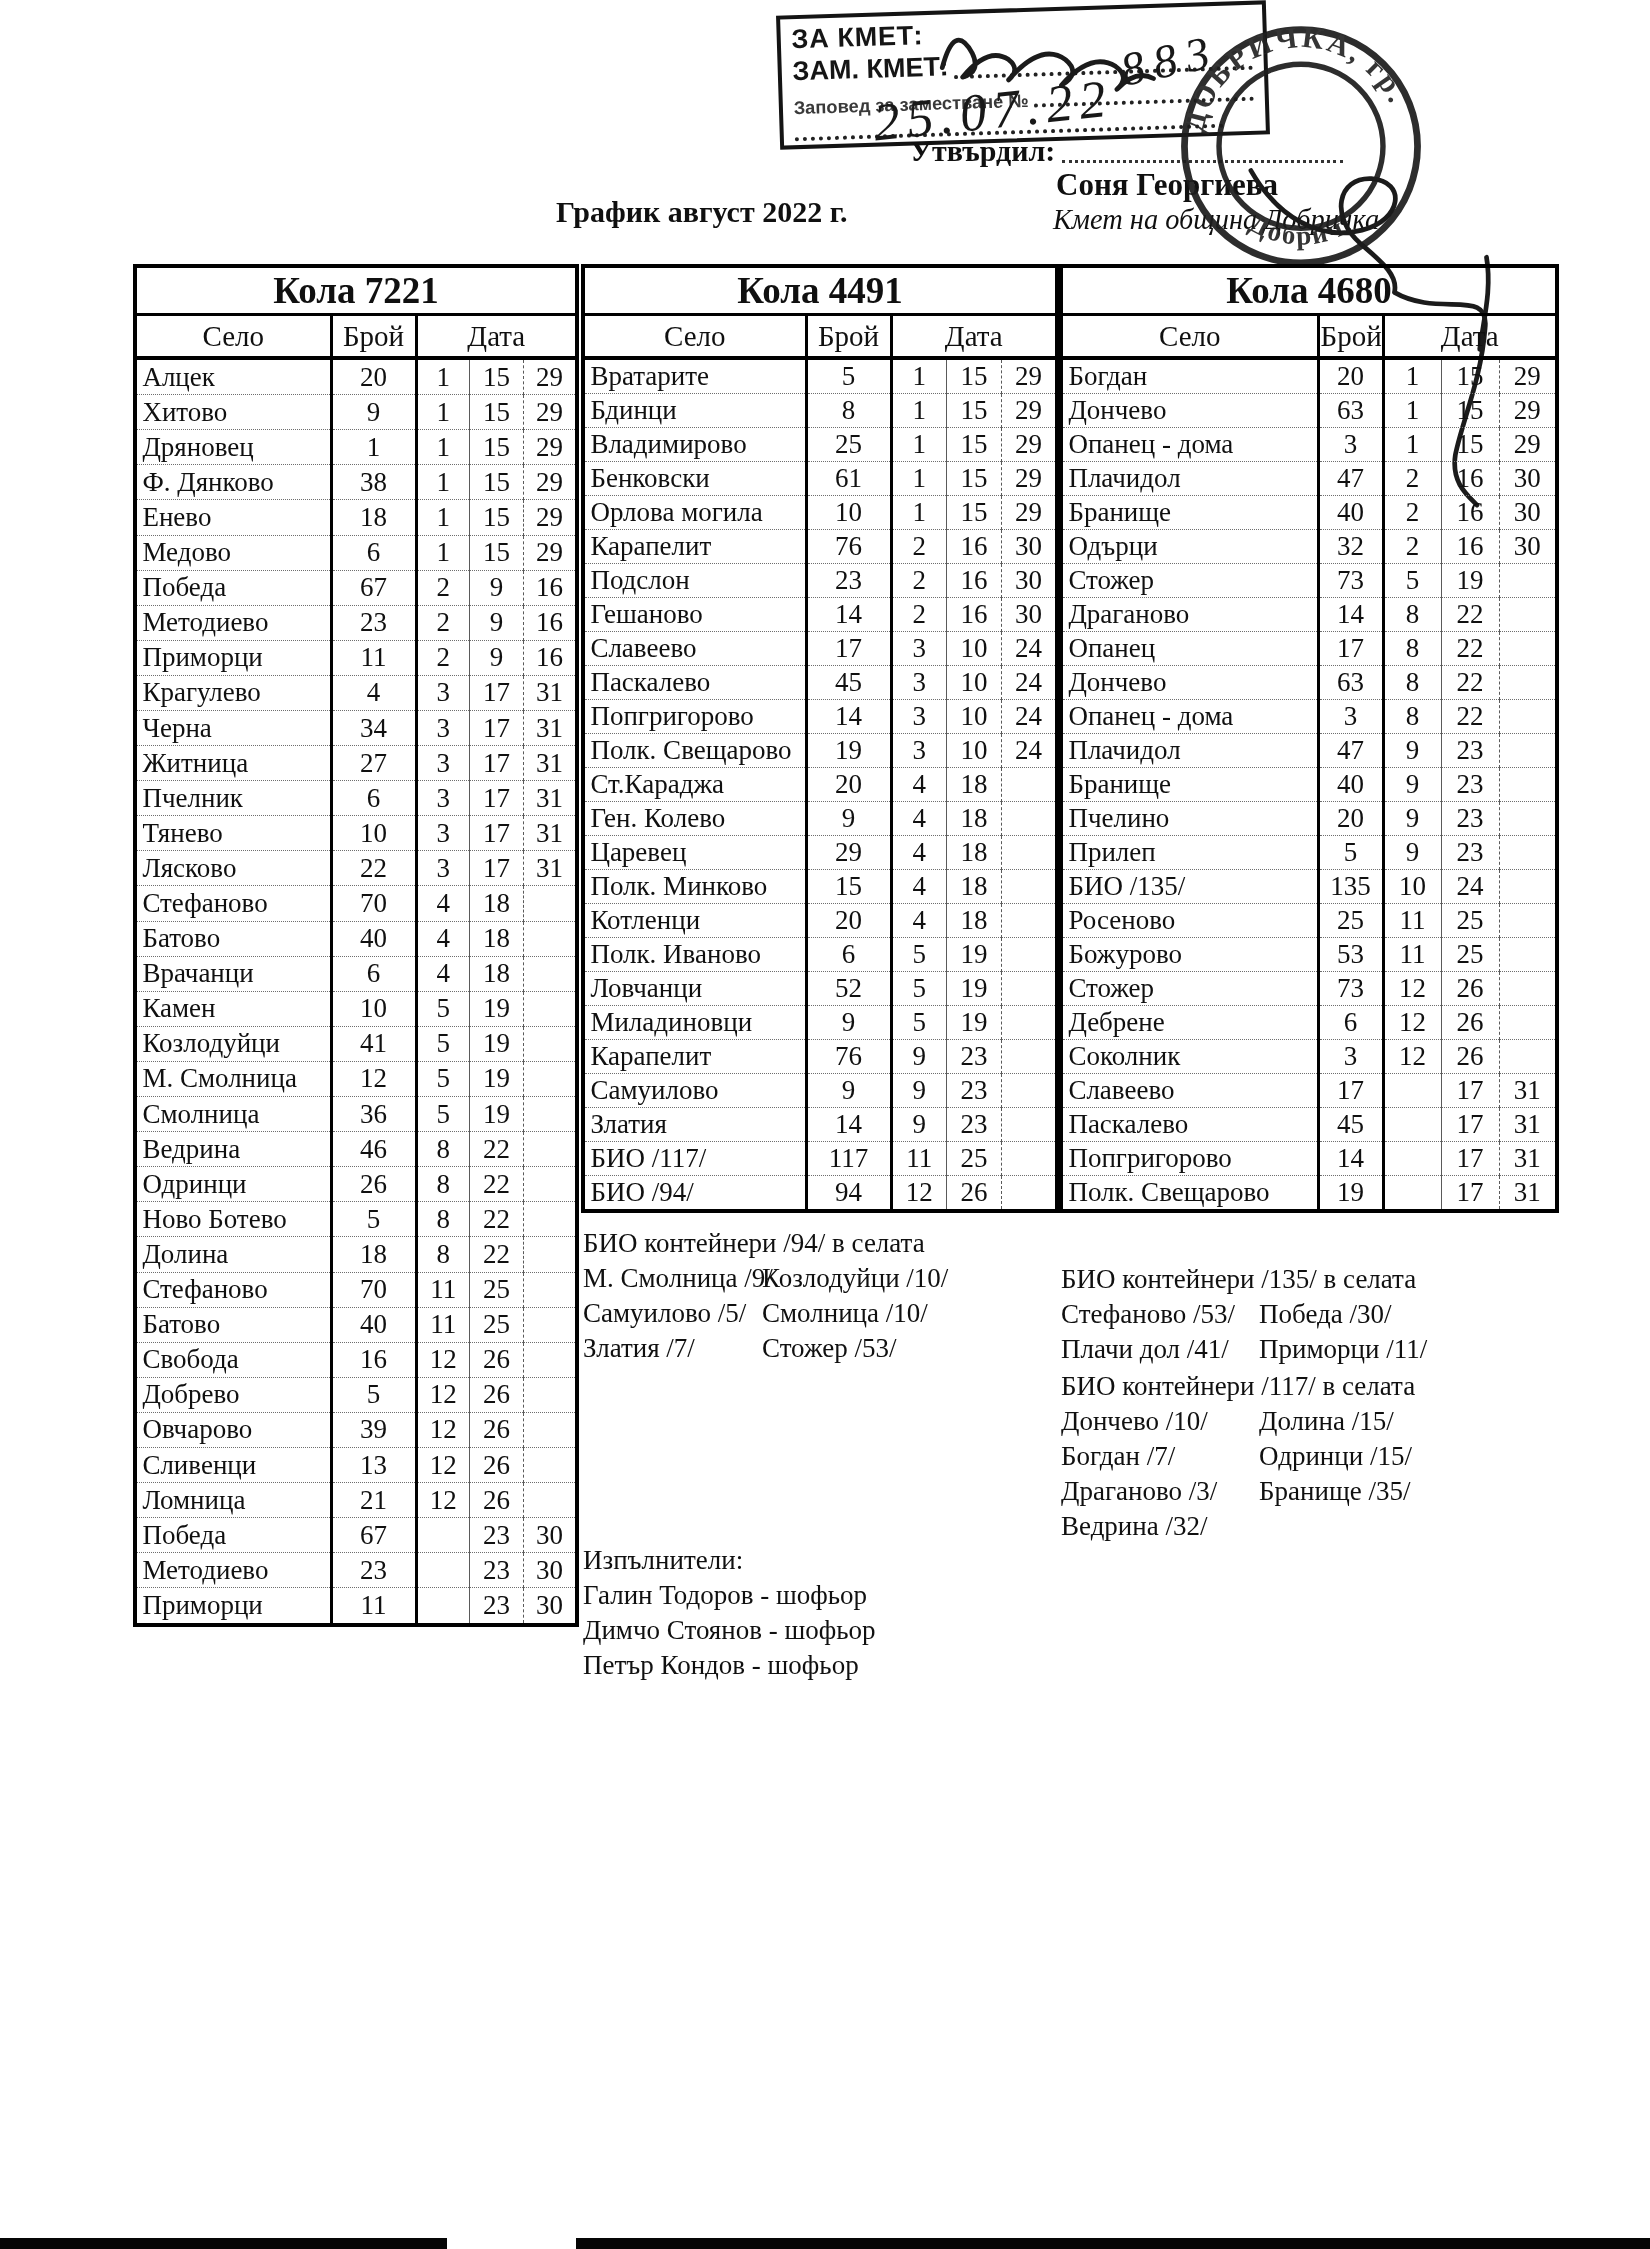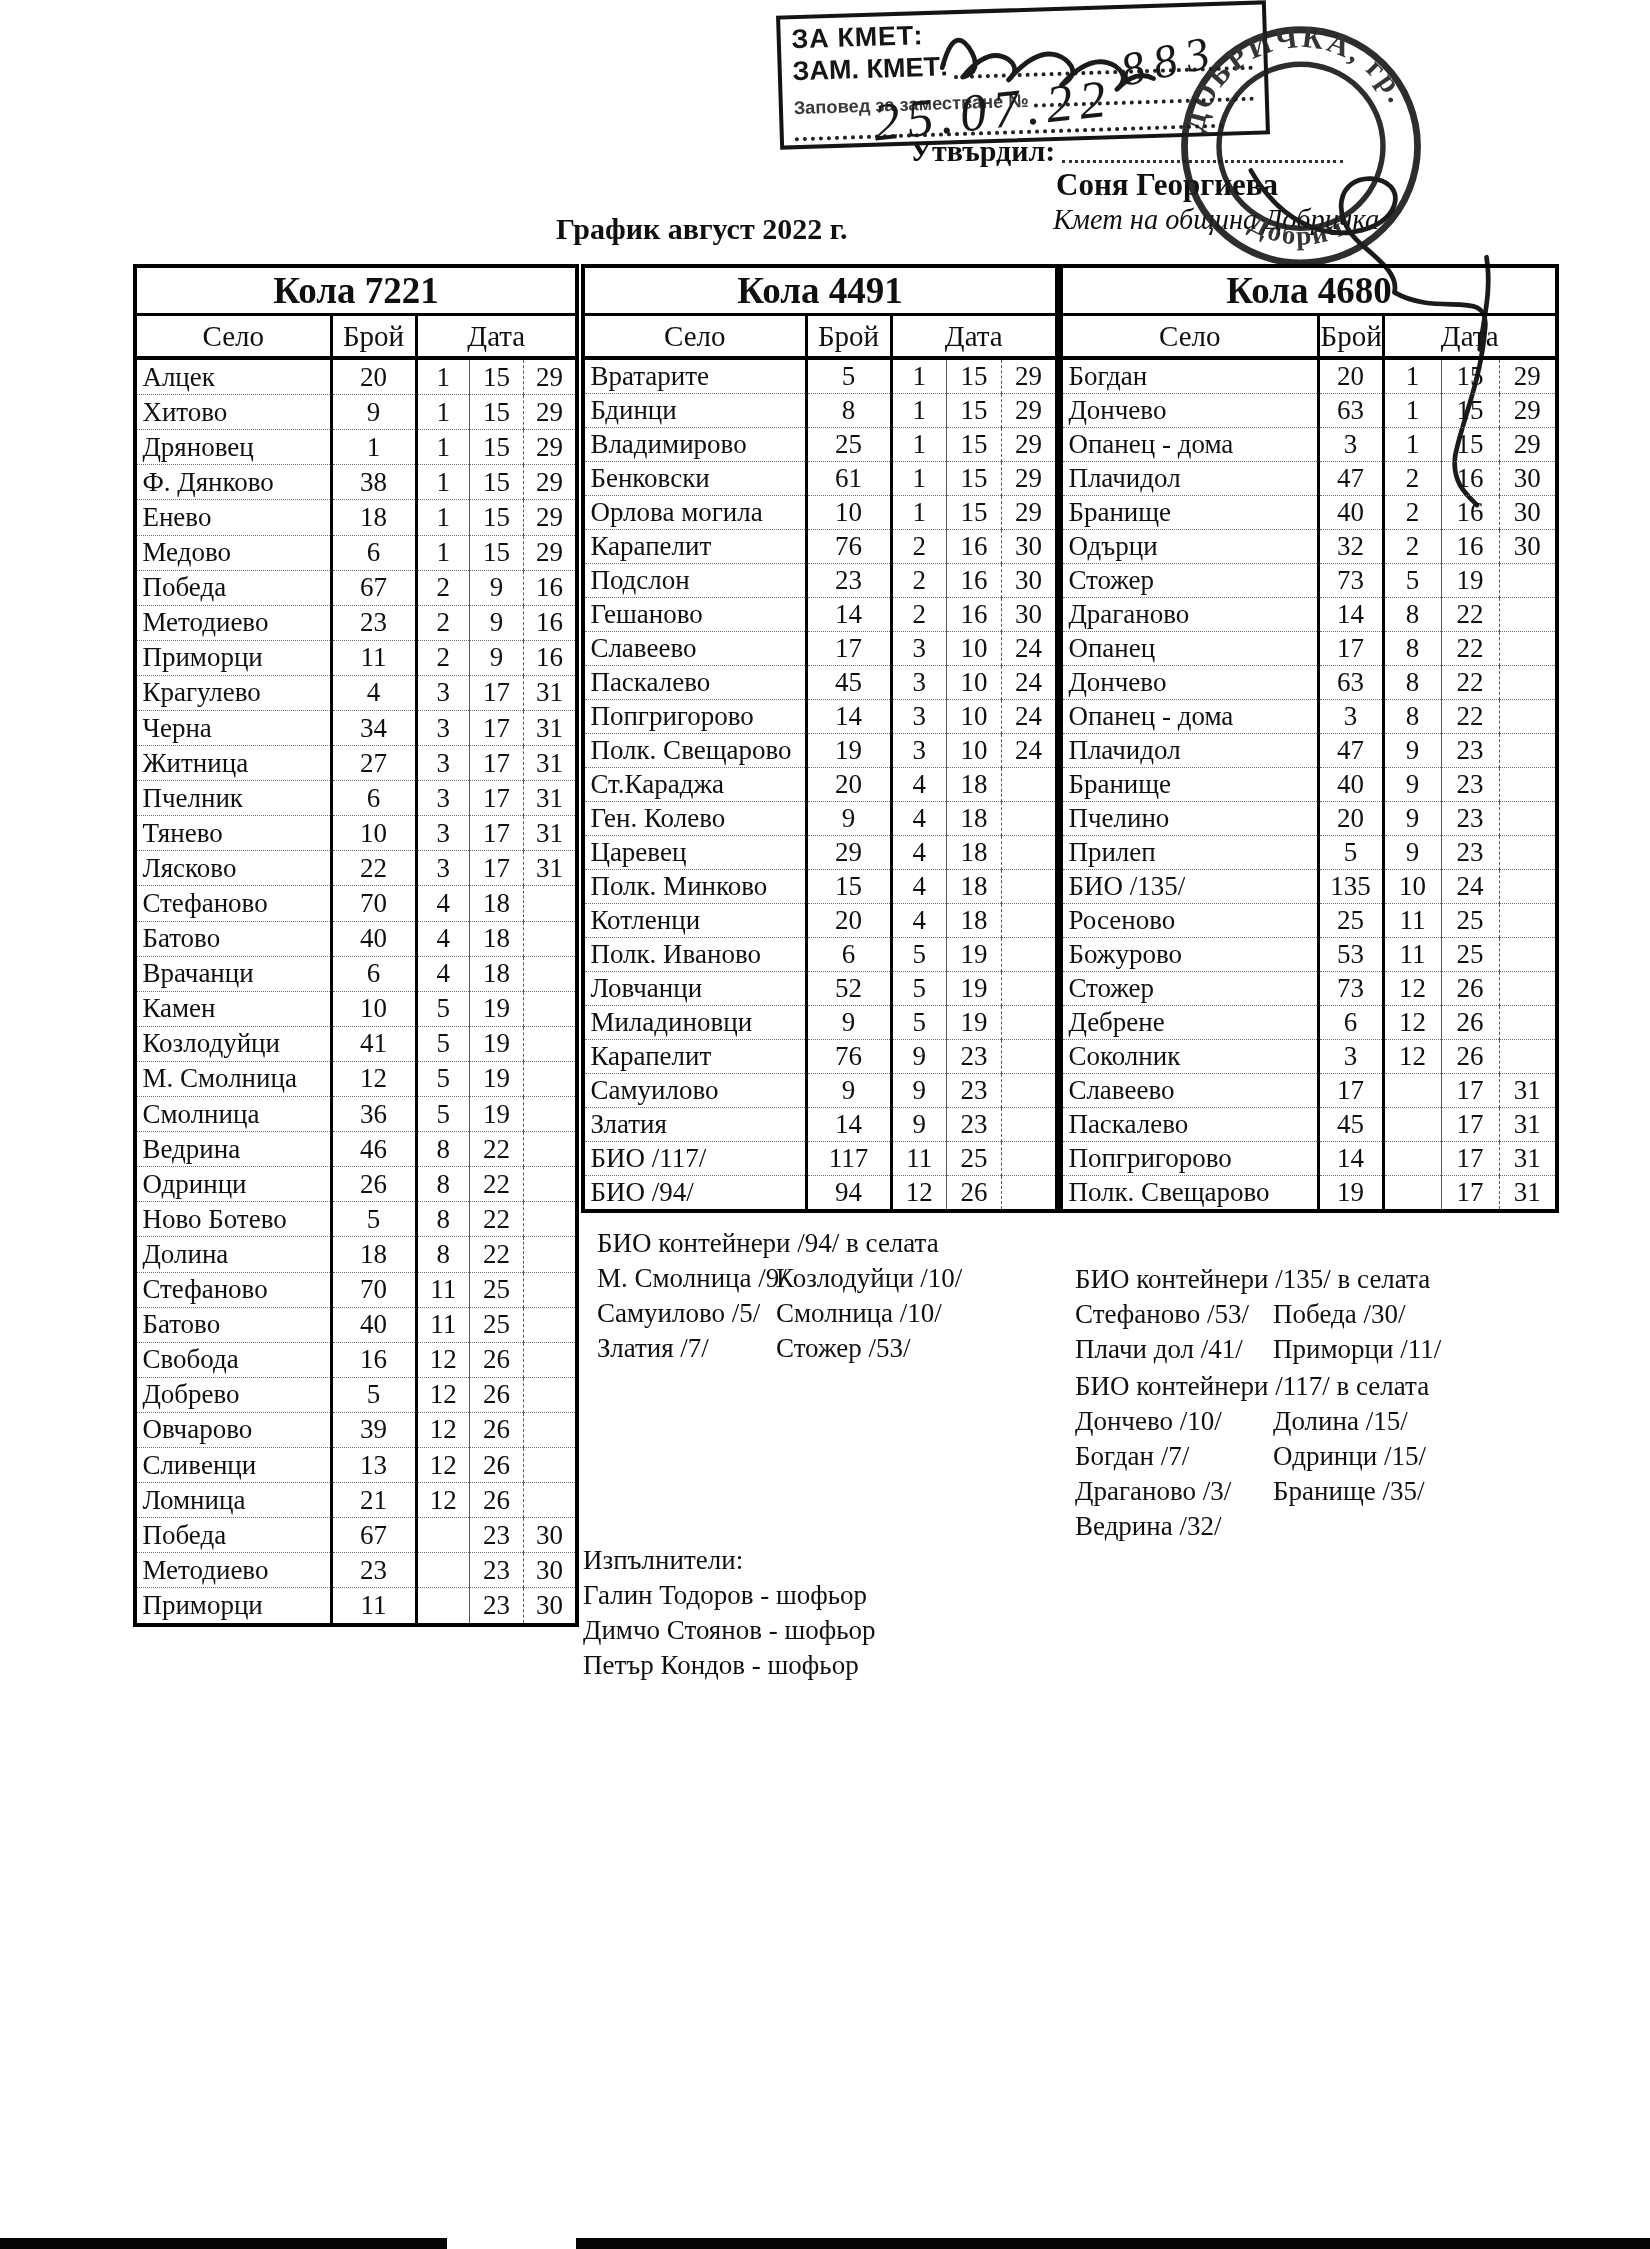--- a/index.html
+++ b/index.html
@@ -20,21 +20,21 @@
   
   .hw { position:absolute; font-style:italic; color:#181818; white-space:nowrap; }
   .hw-number { left:1120px; top:32.5px; font-size:47px; transform:rotate(-12deg); letter-spacing:9.5px; }
   .hw-date { left:873px; top:80px; font-size:53px; transform:rotate(-6deg); letter-spacing:6.8px; }
 
   
   .utvardil { position:absolute; left:910px; top:134px; font-size:30px; font-weight:bold; display:flex; width:433px;text-align:right; }
   .utvardil .leader { flex:1 1 auto; border-bottom:3.4px dotted #333; margin:0 0 5.4px 6.8px; }
   .approver-name { position:absolute; left:1056px; top:167px; font-size:31px; font-weight:bold; }
   .approver-title { position:absolute; left:1053px; top:204px; font-size:28.4px; font-style:italic; }
-  .doc-title { position:absolute; left:556px; top:212px; font-size:30px; font-weight:bold; }
+  .doc-title { position:absolute; left:556px; top:195px; font-size:30px; font-weight:bold; }
 
   
   .round-stamp { position:absolute; left:1179px; top:4.1px; width:244px; height:393px; opacity:.92; }
 
   
   .ink { position:absolute; inset:0; width:1651px; height:2250px; pointer-events:none; }
 
   
   table.sched { position:absolute; border-collapse:collapse; table-layout:fixed;
                 border:4.1px solid #000; background:transparent; }
@@ -42,21 +42,21 @@
   .sched th.gname { border-bottom:3.4px solid #000; font-size:37px; font-weight:bold; height:39px; }
   .sched tr.sub th { border-bottom:4.1px solid #000; font-size:29px; font-weight:normal; height:38px; }
   .sched .h-selo, .sched .h-broy { border-right:3.4px solid #000; }
   .sched td { font-size:27px; text-align:center; border-top:1.4px dotted #6e6e6e; }
   .sched td.selo { text-align:left; padding-left:5.4px; border-right:3.4px solid #000; }
   .sched td.broy { border-right:3.4px solid #000; }
   .sched td.d1 { border-right:1.4px solid #5a5a5a; }
   .sched td.d2 { border-right:1.4px dashed #5a5a5a; }
 
   
-  .notes { position:absolute; font-size:27px; line-height:35px; white-space:nowrap;margin-left:14px; }
+  .notes { position:absolute; font-size:27px; line-height:35px; white-space:nowrap; }
   .notes-c2 { left:583px; top:1226px; width:467px; }
   .notes-c3 { left:1061px; top:1262px; width:494px; }
   .pair-row { display:grid; }
   .notes-c2 .pair-row { grid-template-columns:179px auto; }
   .notes-c3 .pair-row { grid-template-columns:198px auto; }
   .note-title2 { margin-top:2px; }
 
   
   .executors { position:absolute; left:583px; top:1543px; font-size:27px; line-height:35px; white-space:nowrap; }
 

